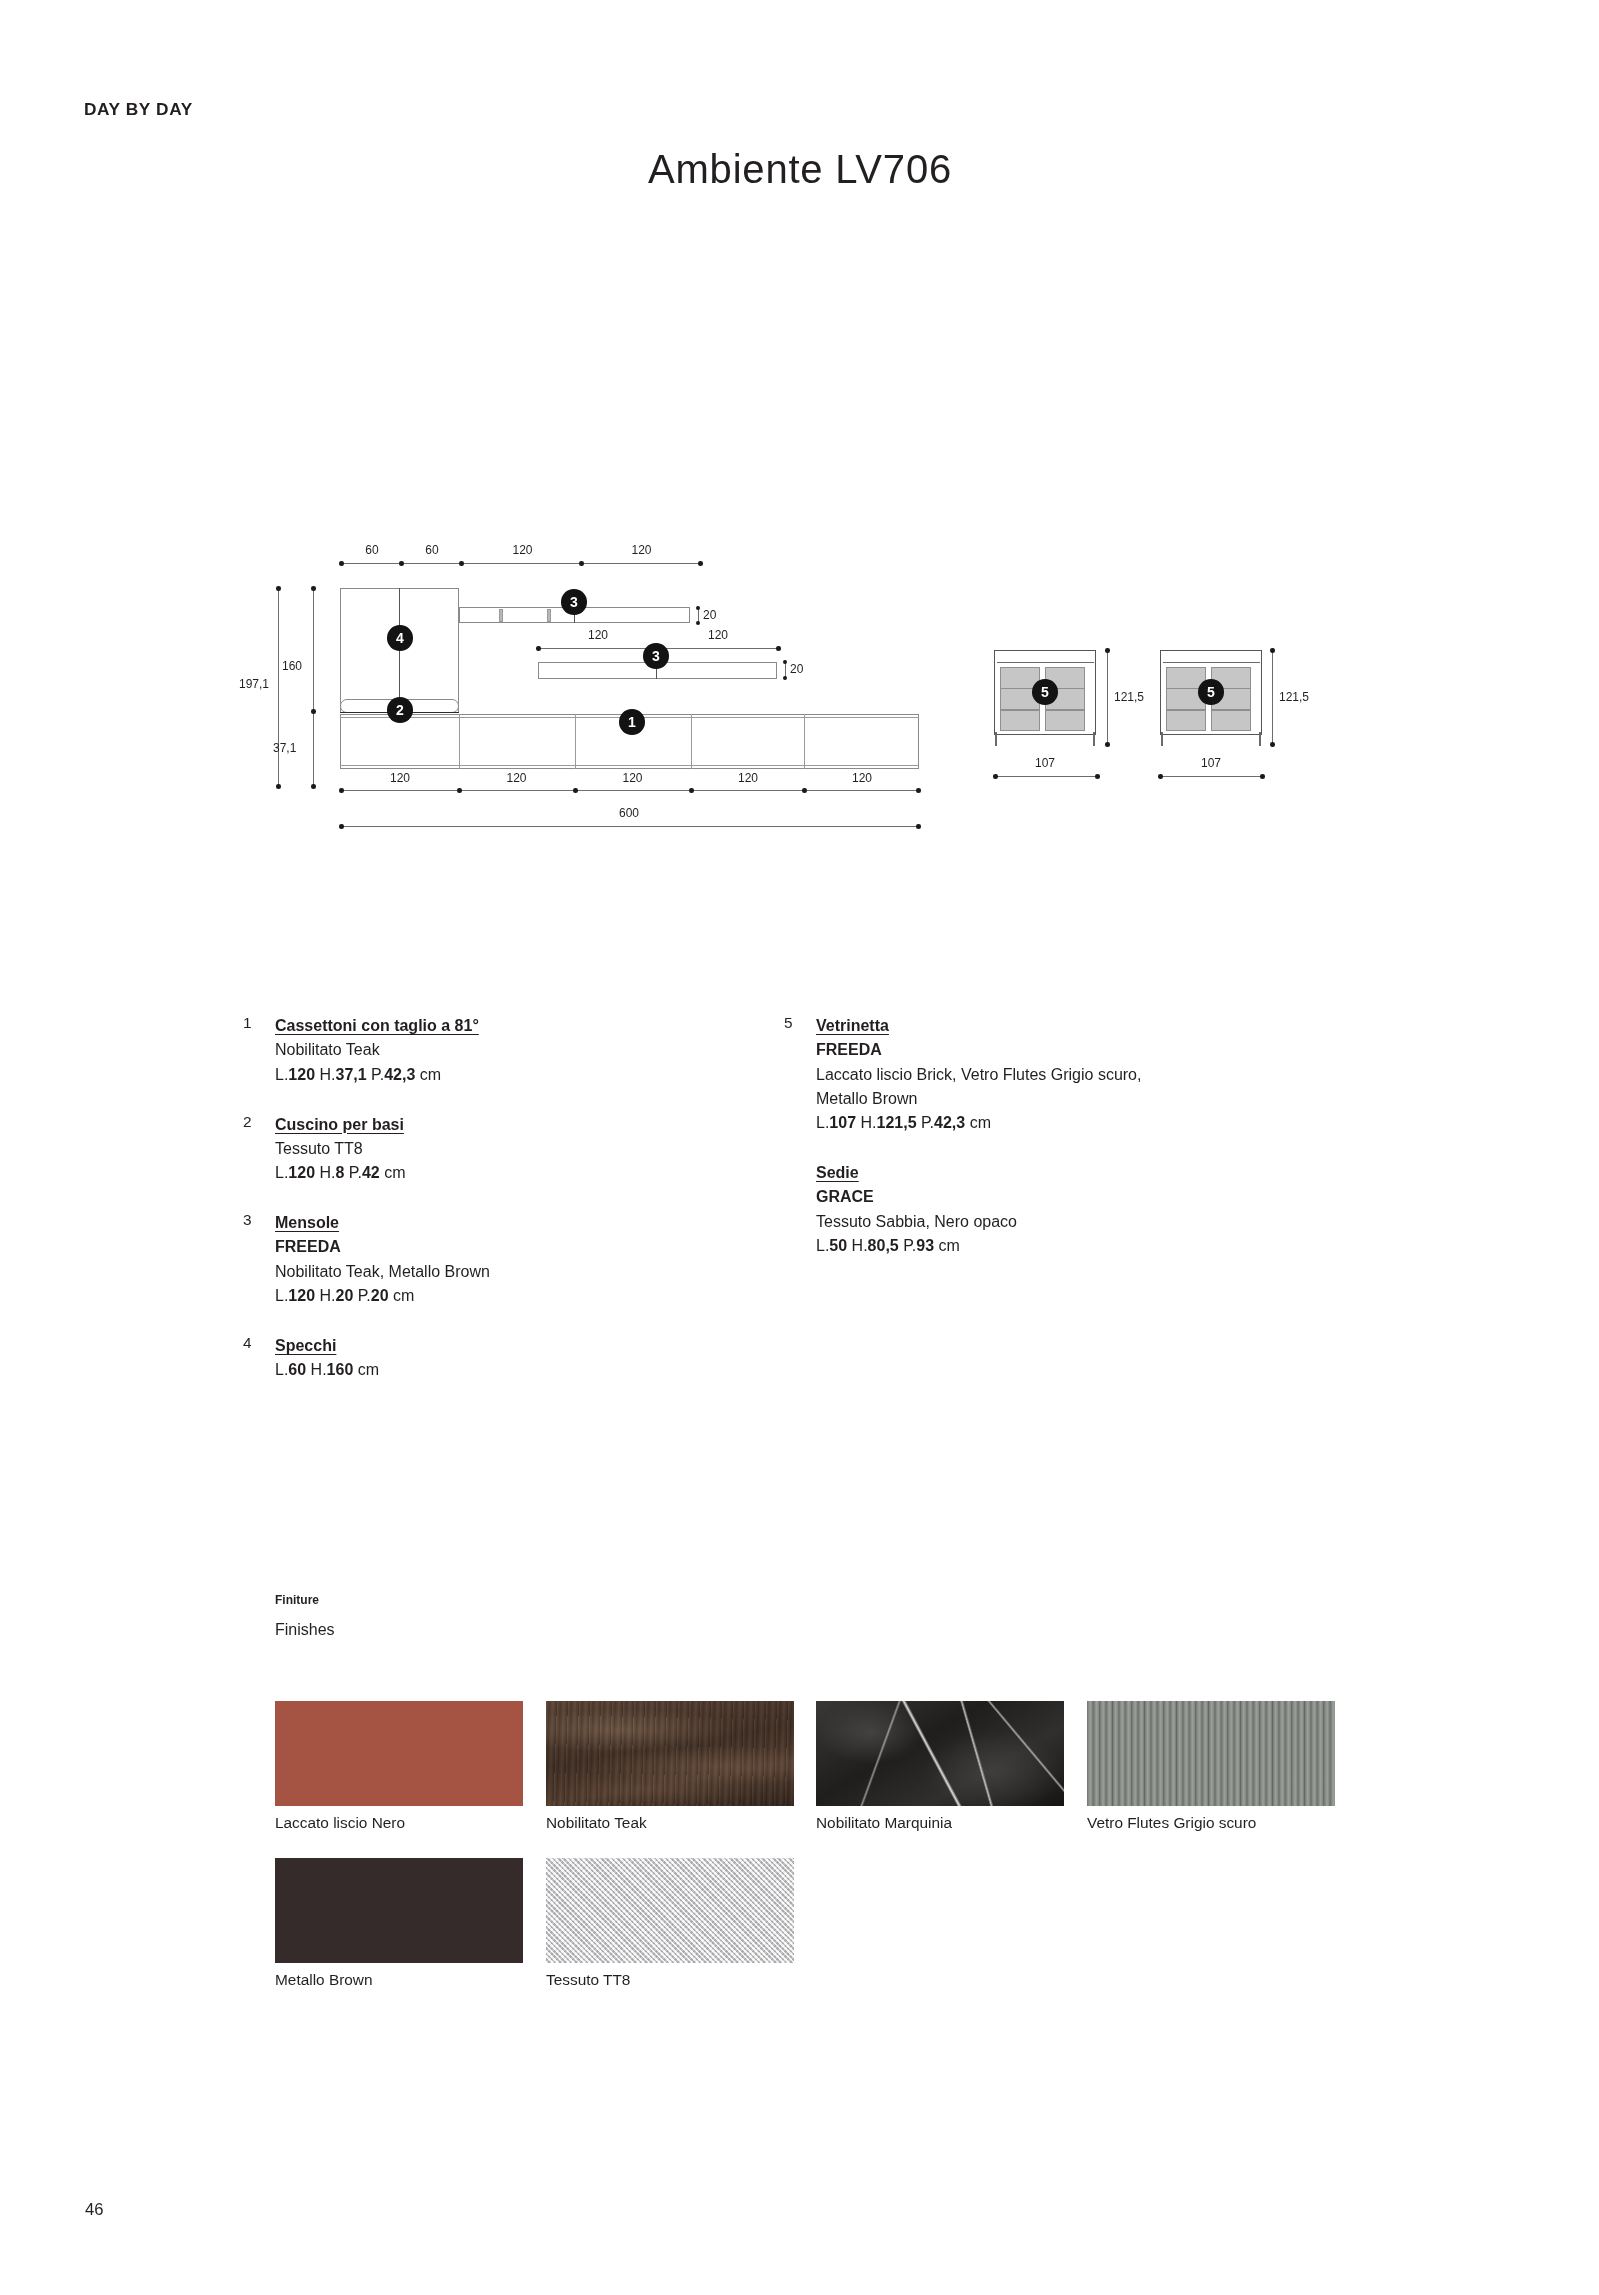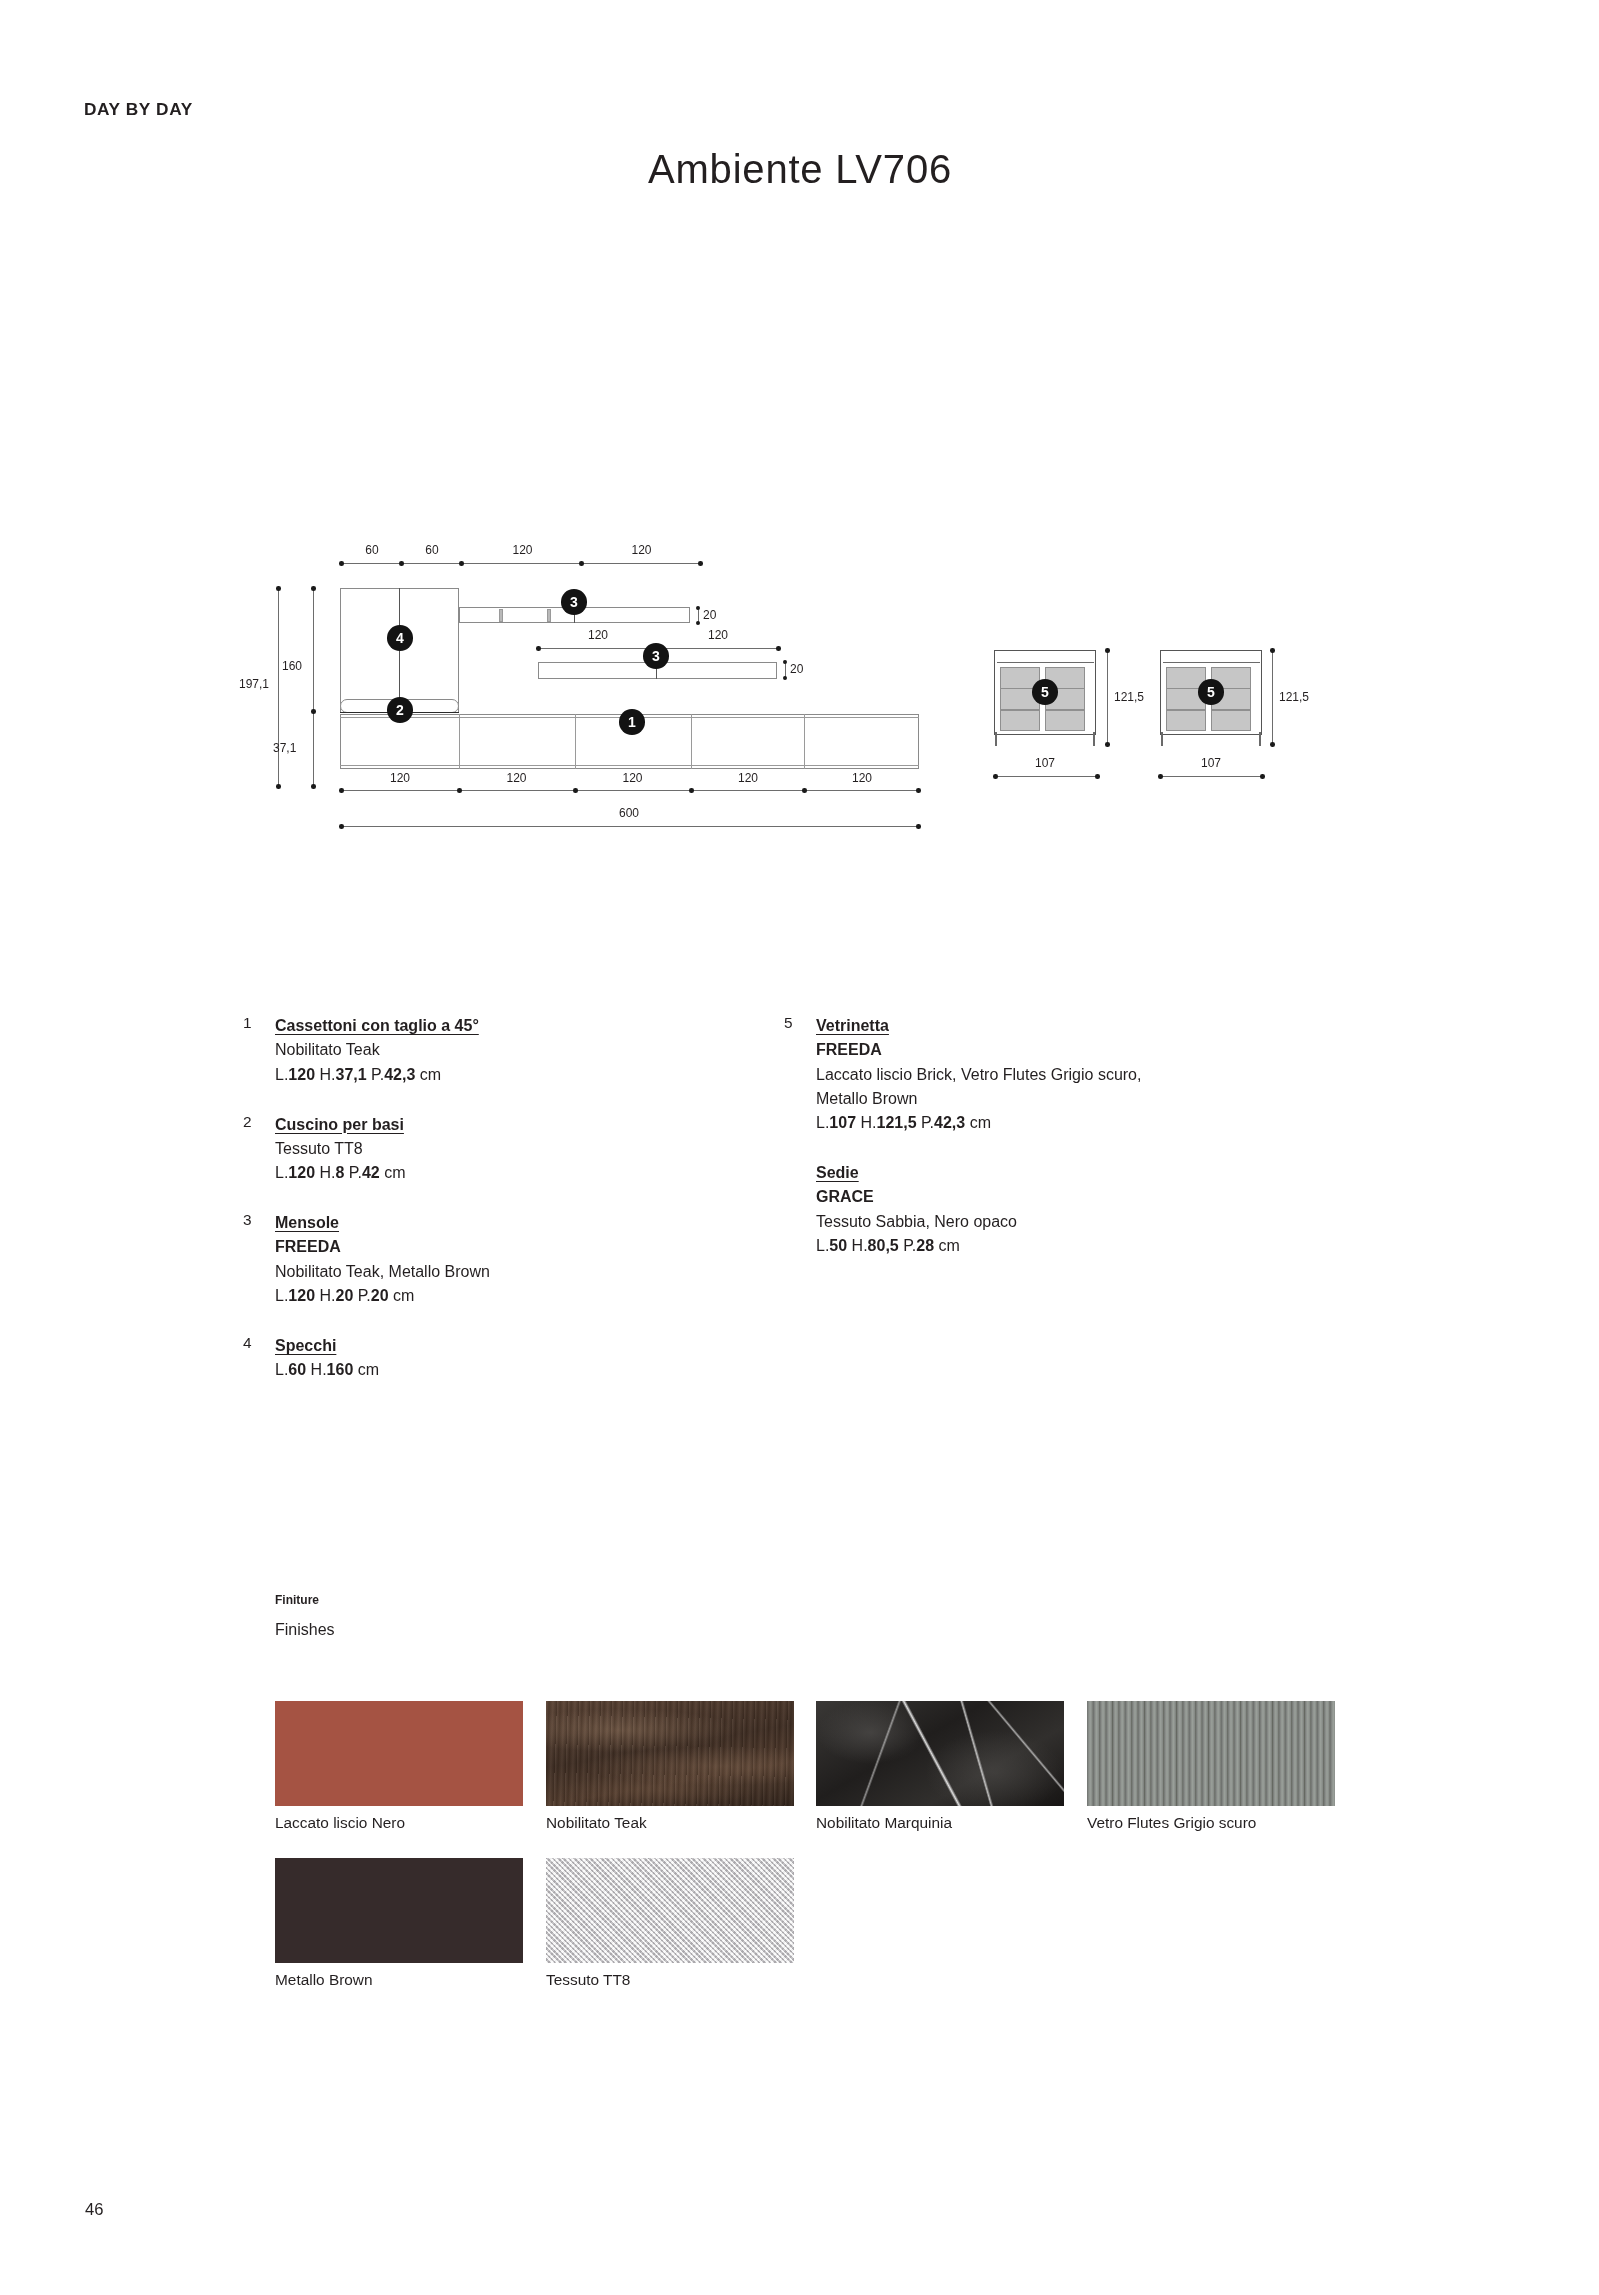--- a/index.html
+++ b/index.html
@@ -261,21 +261,21 @@
     <div class="tick" style="left:1260px;top:262px;"></div>
     <div class="dimlbl" style="left:1160px;top:244px;width:102px;">107</div>
   </div>
 
   <div class="items">
 
     <div class="col col-left">
 
       <div class="item">
         <div class="item-num">1</div>
-        <div class="item-title">Cassettoni con taglio a 45°</div>
+        <div class="item-title">Cassettoni con taglio a 81°</div>
         <div class="item-desc">Nobilitato Teak</div>
         <div class="item-dim">
           <span>L.</span><b>120</b>
           <span>H.</span><b>37,1</b>
           <span>P.</span><b>42,3</b>
           <span>cm</span>
         </div>
       </div>
 
       <div class="item">
@@ -332,21 +332,21 @@
       </div>
 
 
       <div class="item">
         <div class="item-title">Sedie</div>
         <div class="item-sub">GRACE</div>
         <div class="item-desc">Tessuto Sabbia, Nero opaco</div>
         <div class="item-dim">
           <span>L.</span><b>50</b>
           <span>H.</span><b>80,5</b>
-          <span>P.</span><b>28</b>
+          <span>P.</span><b>93</b>
           <span>cm</span>
         </div>
       </div>
 
     </div>
   </div>
 
   <div class="fin-head">Finiture</div>
   <div class="fin-sub">Finishes</div>
 

